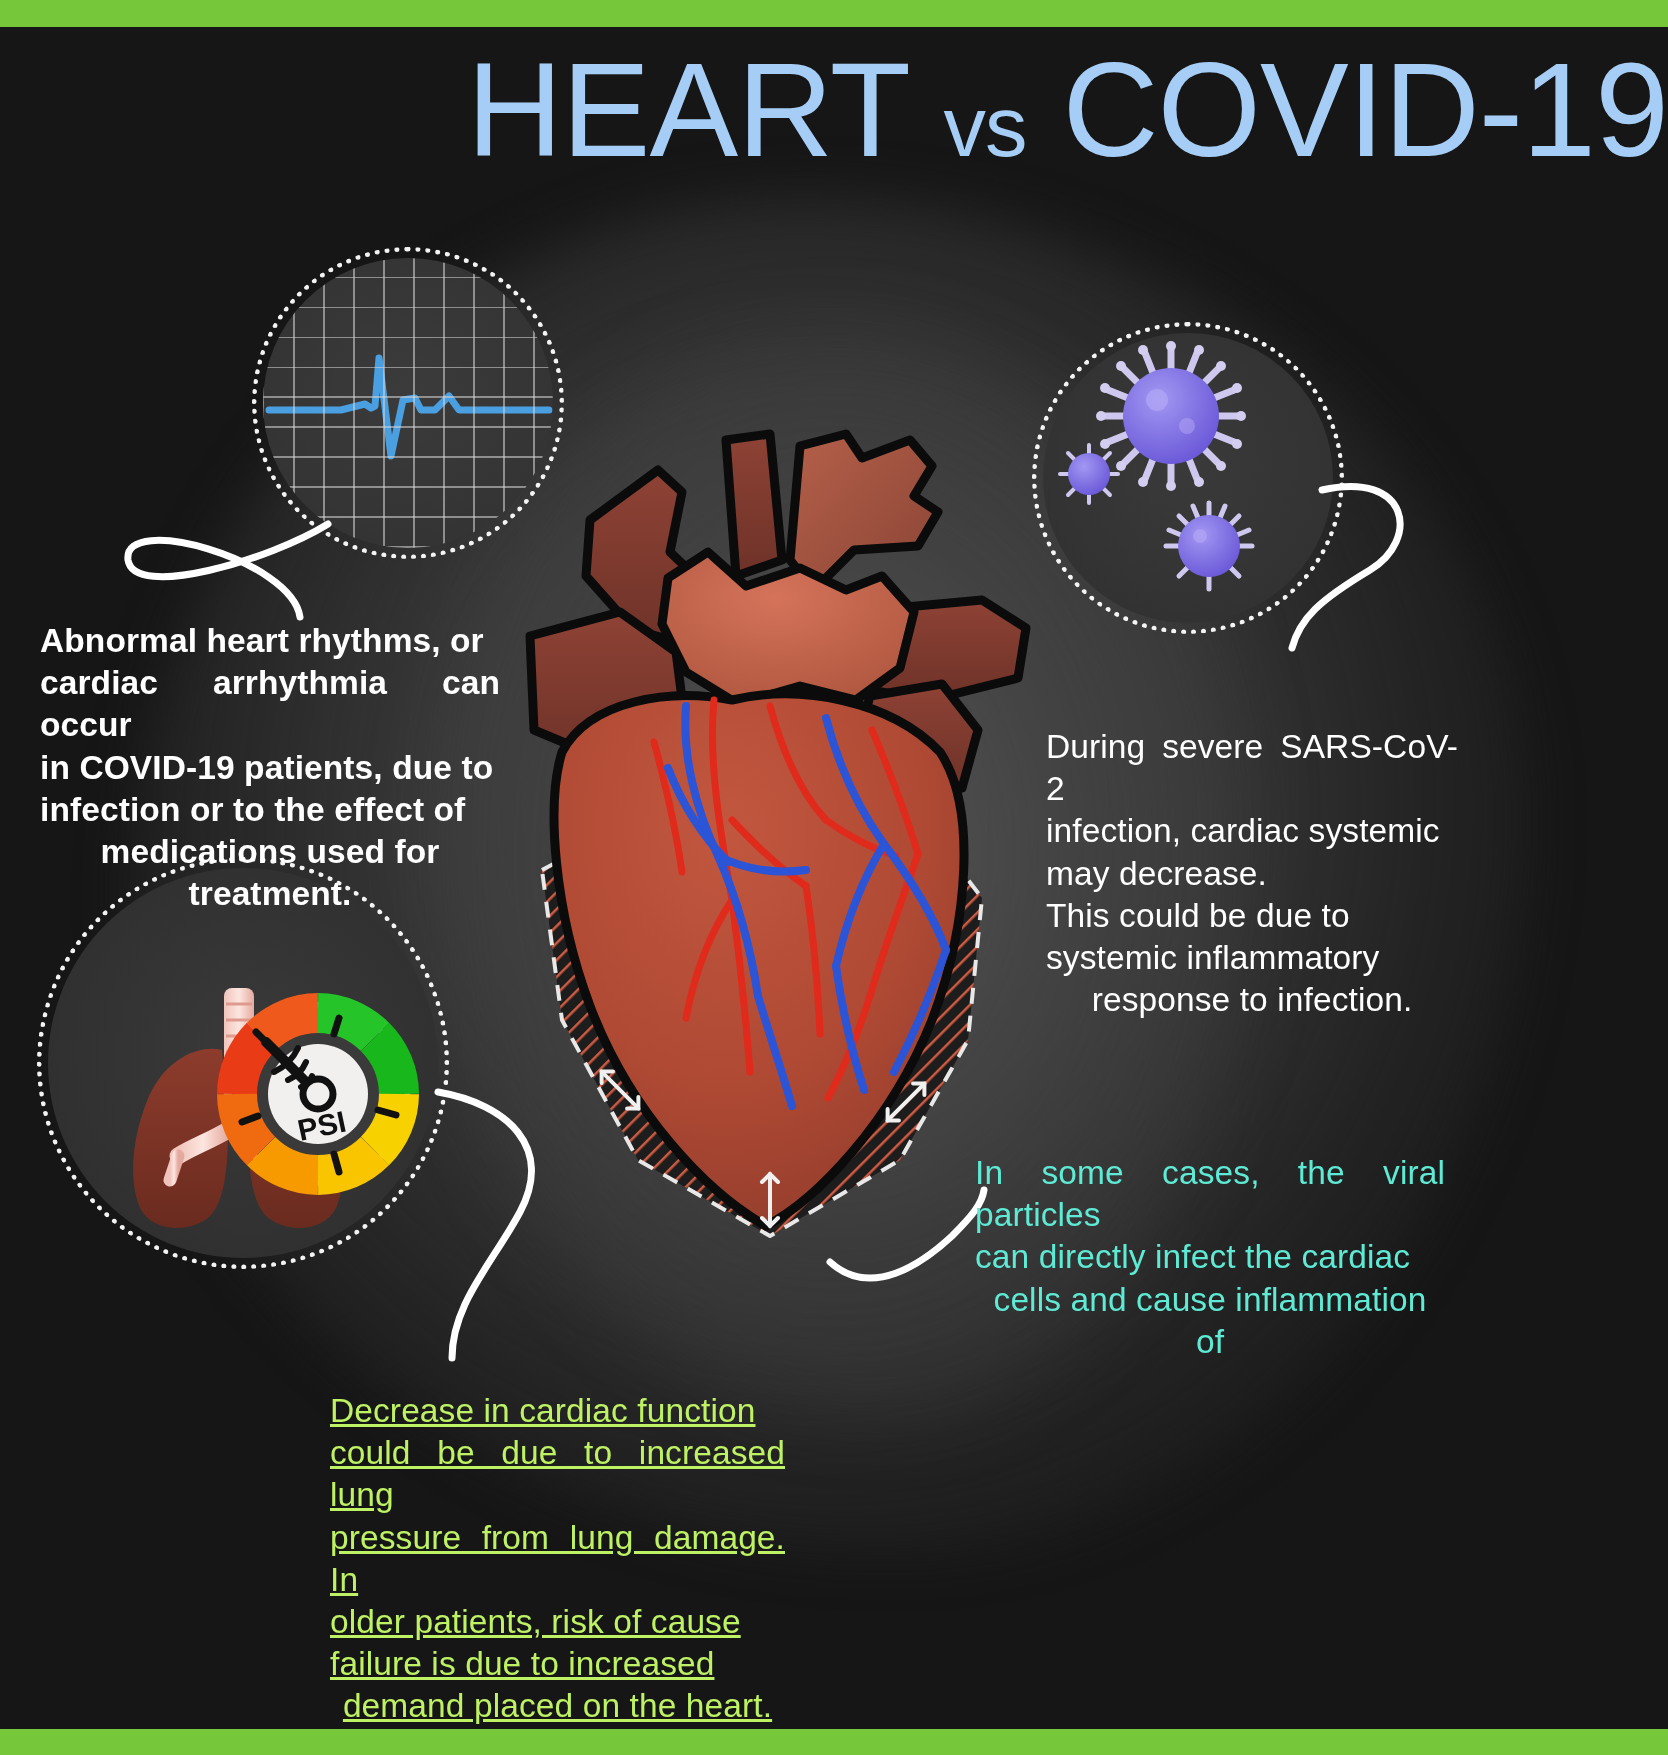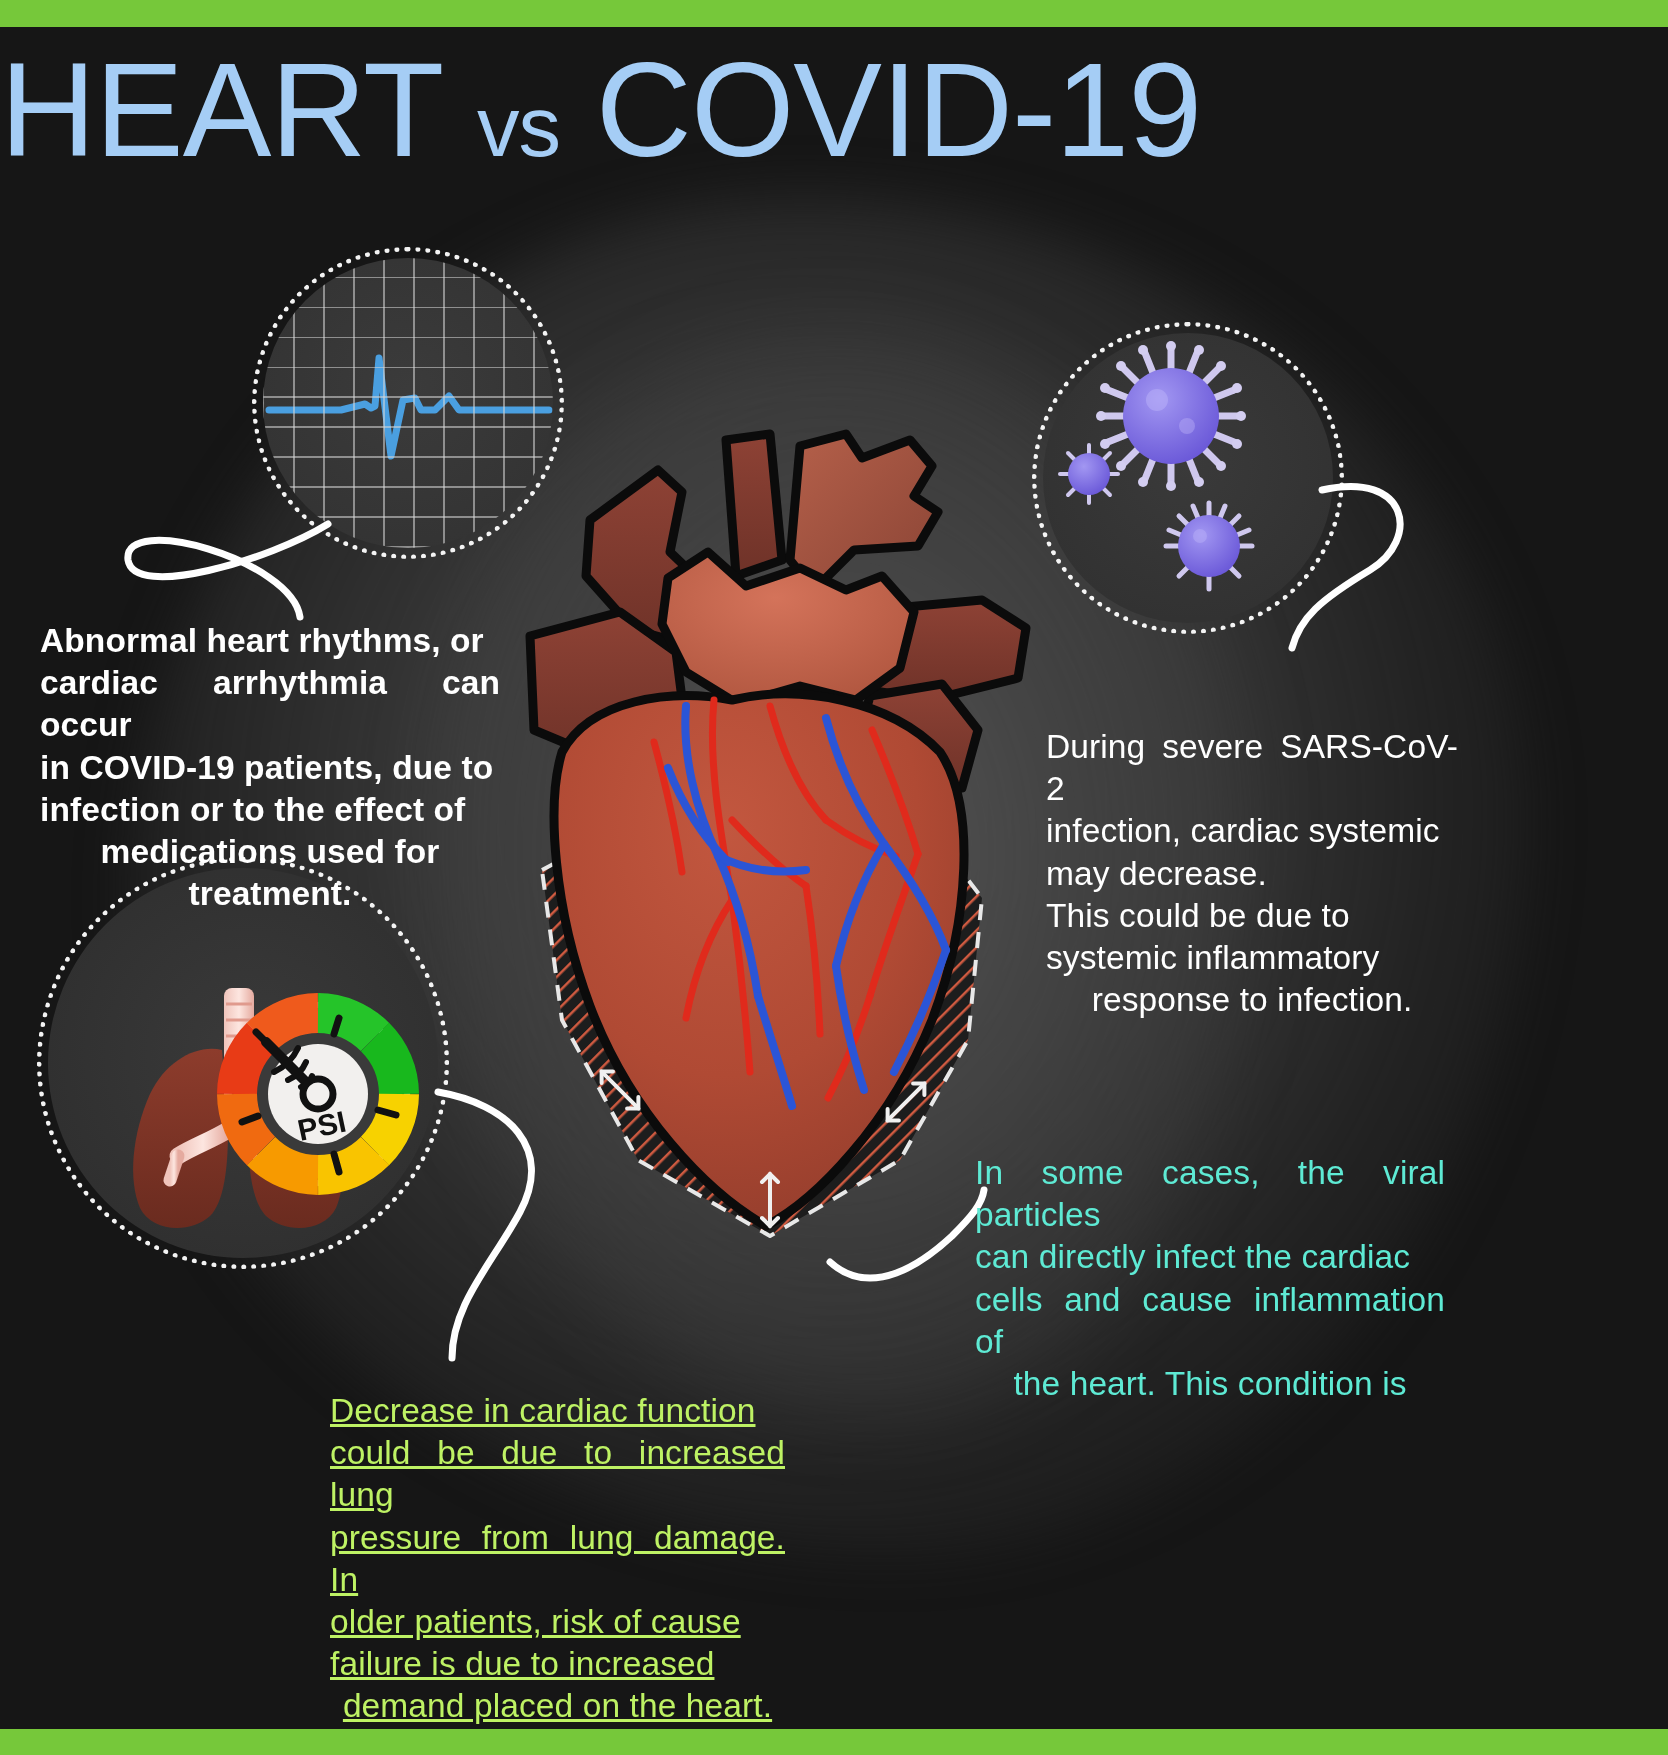--- a/index.html
+++ b/index.html
@@ -46,21 +46,21 @@
         rgba(88,88,88,0.75) 0%,
         rgba(70,70,70,0.45) 48%,
         rgba(40,40,40,0) 100%);
     filter:blur(34px);
     pointer-events:none;
   }
 
   
   .title {
     position:absolute; left:0; top:44px; width:100%;
-    text-align:left;
+    text-align:right;
     font-size:133px;
     line-height:1.0;
     letter-spacing:-1px;
     font-weight:400;
     white-space:nowrap;
   }
   .title .vs { font-size:85px; }
 
   
   .badge {
@@ -439,21 +439,20 @@
     <p>may decrease.</p>
     <p>This could be due to</p>
     <p>systemic inflammatory</p>
     <p>response to infection.</p>
   </div>
 
   <div class="txt" id="txt-myocarditis" style="color: #5eead4;">
     <p>In some cases, the viral particles</p>
     <p>can directly infect the cardiac</p>
     <p>cells and cause inflammation of</p>
-    <p>the heart. This condition is</p>
   </div>
 
   <div class="txt" id="txt-lungpress" style="color: #bef264; text-decoration: underline;">
     <p>Decrease in cardiac function</p>
     <p>could be due to increased lung</p>
     <p>pressure from lung damage. In</p>
     <p>older patients, risk of cause</p>
     <p>failure is due to increased</p>
     <p>demand placed on the heart.</p>
   </div>

